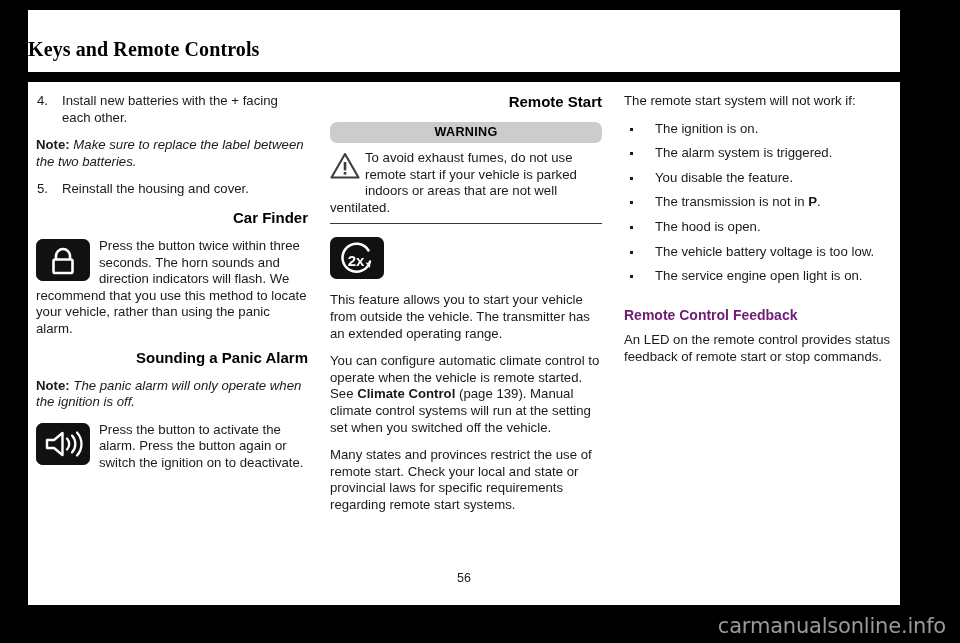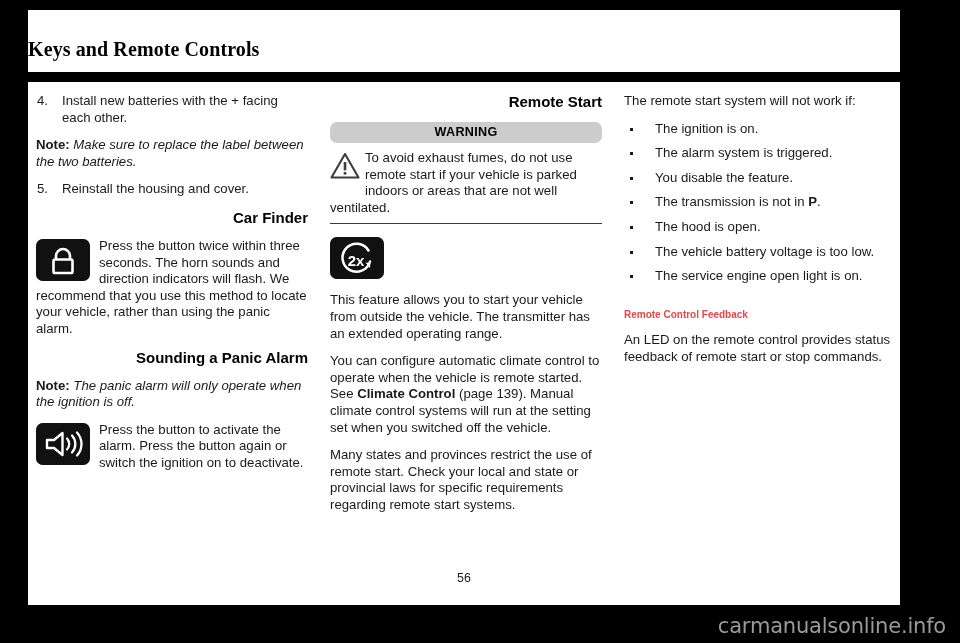--- a/index.html
+++ b/index.html
@@ -80,23 +80,23 @@
   }
   .h2 {
     font-size: 15px;
     font-weight: 700;
     color: #000000;
     margin: 0 0 11px 0;
     line-height: 18px;
     text-align: right;
   }
   .h3 {
-    font-size: 10px;
+    font-size: 14px;
     font-weight: 700;
-    color: #ef4444;
+    color: #701a75;
     margin: 0 0 9px 0;
     line-height: 16.6px;
   }
   .note-lbl { font-weight: 700; }
   .ital { font-style: italic; text-align: center; }
   .bold { font-weight: 700; }
 
   
   .step {
     position: relative;

